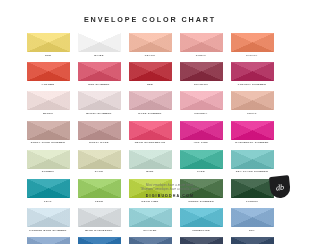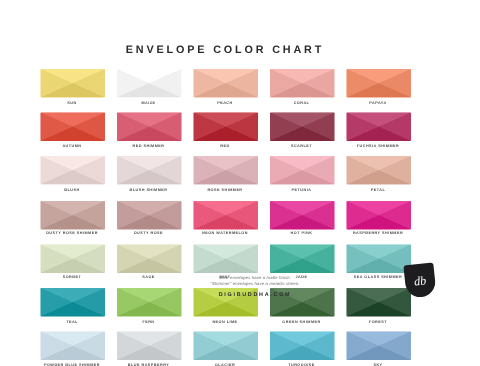--- a/index.html
+++ b/index.html
@@ -7,21 +7,21 @@
     width:300px;height:244px;
     background:#ffffff;
     font-family:"Liberation Sans","DejaVu Sans",sans-serif;
     overflow:hidden;
     position:relative;
   }
   #page{
     position:relative;
     width:300px;height:212px;
     box-sizing:border-box;
-    padding:13px;
+    padding:0;
   }
   .title{
     text-align:center;
     font-size:7.2px;
     letter-spacing:1.9px;
     font-weight:bold;
     color:#2b2b2b;
     margin:0;
     padding-top:16px;
     line-height:8px;

